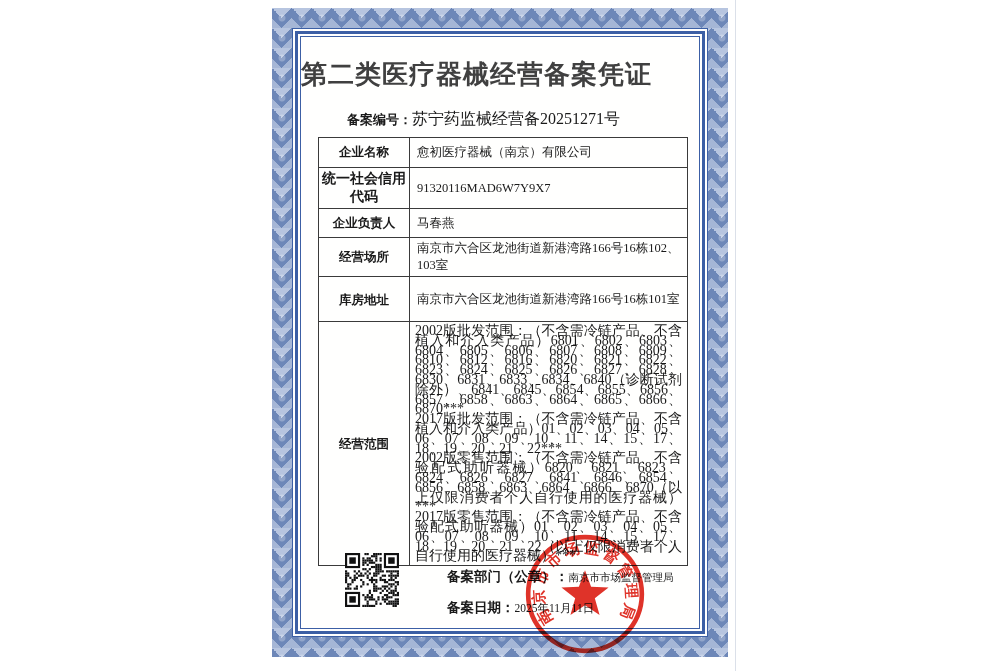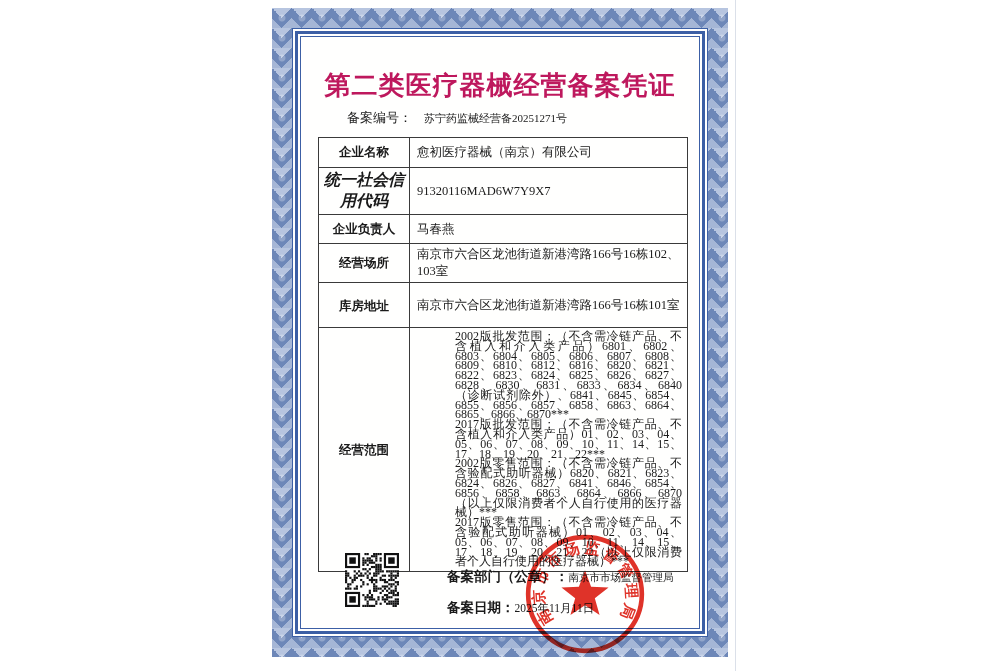--- a/index.html
+++ b/index.html
@@ -23,41 +23,41 @@
     background-position:0 0,10px 0,10px 0,0 0,0 0;
     background-size:20px 20px;
   }
   .f1{height:100%;box-sizing:border-box;border:1px solid #3c5fa5;padding:2px;background:#fff;}
   .f2{height:100%;box-sizing:border-box;border:3px solid #3c5fa5;padding:2px;}
   .f3{height:100%;box-sizing:border-box;border:1px solid #3c5fa5;position:relative;background:#fffffe;}
   .content{position:absolute;left:0;top:0;right:0;bottom:0;}
 
   
   .title{
-    position:absolute;top:31px;left:0;right:0;text-align:center;
-    font-size:26px;font-weight:bold;color:#be185d;letter-spacing:1px;white-space:nowrap;
+    position:absolute;top:20px;left:0;right:0;
+    font-size:26px;font-weight:bold;color:#404040;letter-spacing:1px;white-space:nowrap;
   }
   .regno{position:absolute;top:72px;left:46px;font-size:13px;white-space:nowrap;}
-  .regno .lab{font-weight:normal;margin-right:12px;}
-  .regno .val{font-size:11px;}
+  .regno .lab{font-weight:bold;}
+  .regno .val{font-size:16px;}
 
   
   table.info{
     position:absolute;top:100px;left:17px;width:370px;
     border-collapse:collapse;table-layout:fixed;
   }
   table.info td{border:1px solid #3a3a3a;font-size:12.5px;vertical-align:middle;}
   td.lbl{width:88px;text-align:center;font-weight:bold;padding:2px 1px;}
-  td.lbl.sm{font-size:16px;letter-spacing:0;font-style:italic;}
+  td.lbl.sm{font-size:14px;letter-spacing:0;}
   td.val{padding:2px 7px;}
   tr.h30{height:30px;margin-left:9px;} tr.h29{height:29px;} tr.h28{height:28px;}
   tr.h33{height:33px;} tr.h45{height:45px;}
   td.top{vertical-align:top;padding-top:4px;}
   td.scope-val{vertical-align:top;padding:4px 5px;}
-  .scope-line{font-size:12px;line-height:9.8px;text-align:justify;margin-left:40px;}
+  .scope-line{font-size:14px;line-height:9.8px;text-align:justify;}
 
   
   .qr{position:absolute;top:516px;left:44px;width:54px;height:54px;}
   .dept-line{position:absolute;top:530px;left:146px;white-space:nowrap;}
   .date-line{position:absolute;top:561px;left:146px;white-space:nowrap;}
   .foot-lab{font-size:13.5px;font-weight:bold;text-align:center;}
   .dept-val{font-size:10.5px;}
   .date-val{font-size:11.5px;}
 
   .stamp{position:absolute;top:495px;left:222px;width:124px;height:124px;

